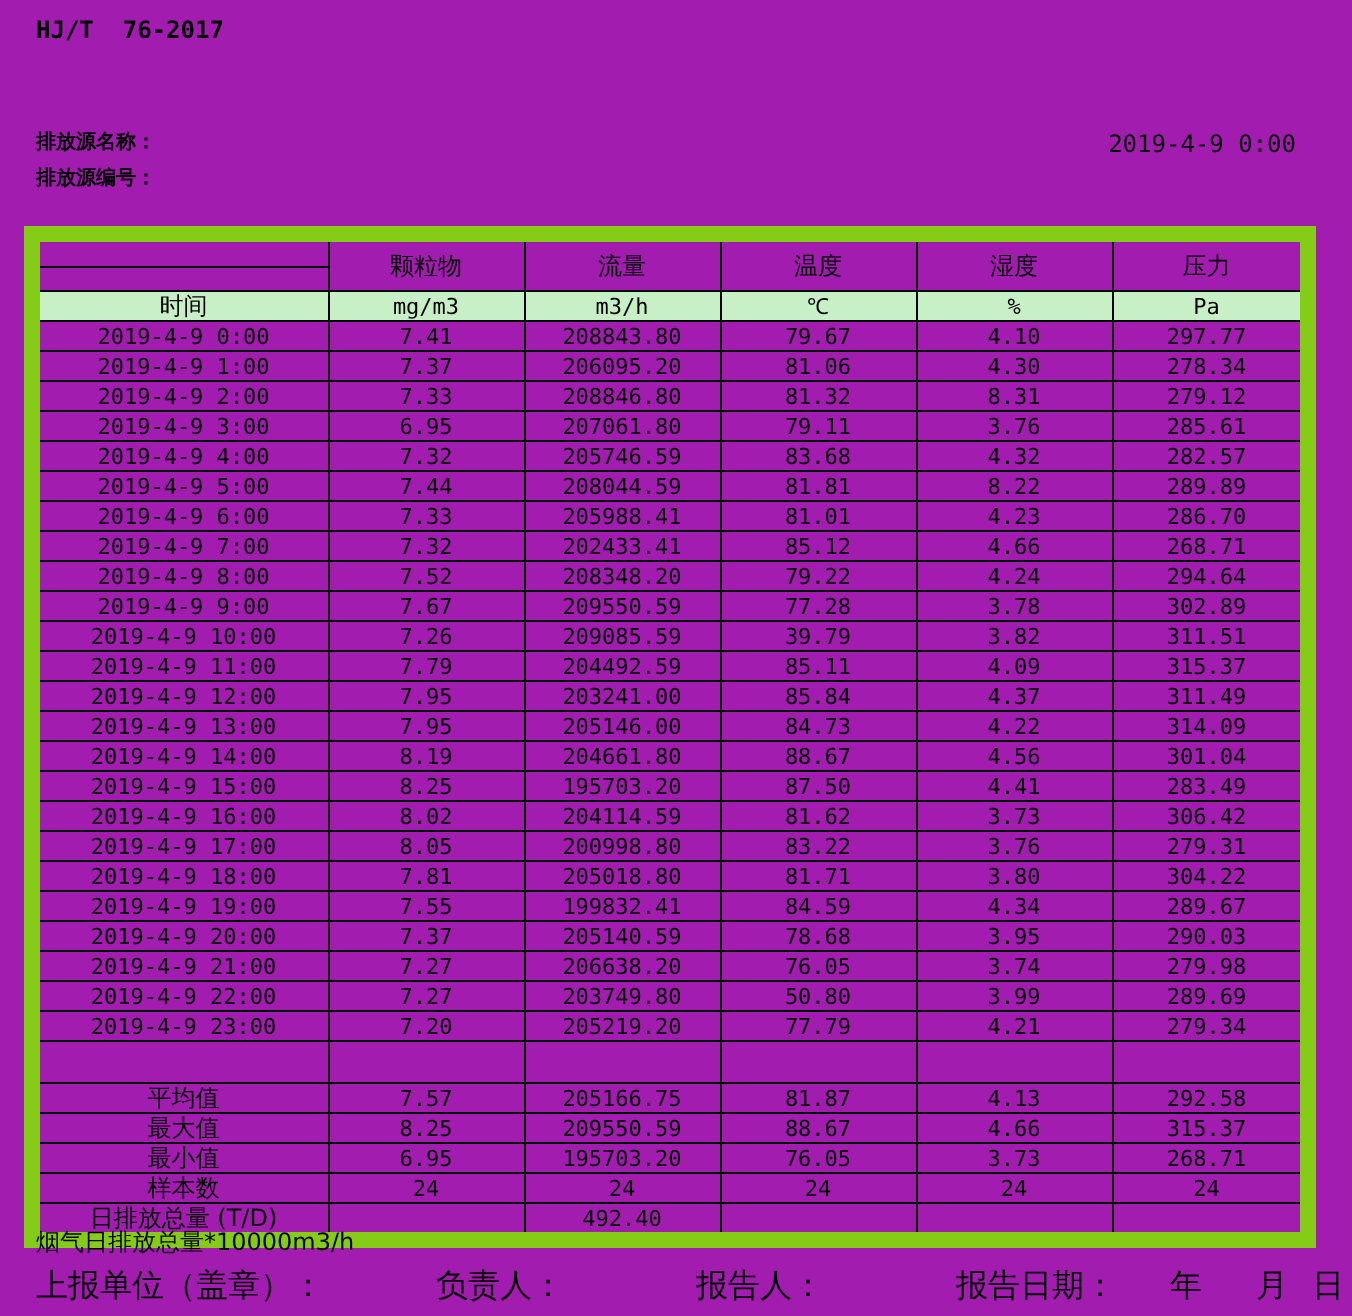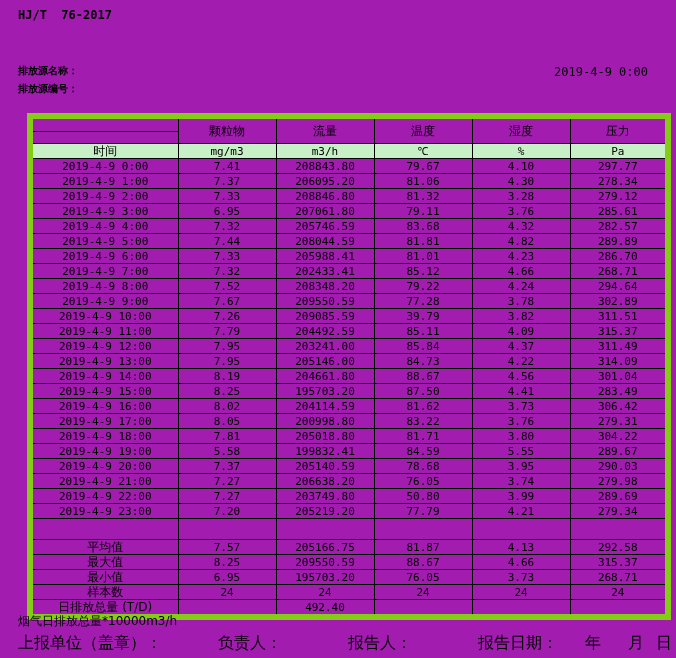--- a/index.html
+++ b/index.html
@@ -18,23 +18,23 @@
   }
   .meta-label { position:absolute; left:18px; font-size:10px; font-weight:bold; }
   .src-name { top:64px; }
   .src-code { top:82px; }
   .report-date {
     position:absolute; right:28px; top:65px;
     font-family:"DejaVu Sans Mono", monospace; font-size:12px; white-space:pre;
   }
 
   table.report-table {
-    position:absolute; left:27px; top:113px;
+    position:absolute; left:12px; top:113px;
     border-collapse:collapse; table-layout:fixed; width:638px;
-    border:6px solid #84cc16;
+    border:8px solid #84cc16;
   }
   .report-table td, .report-table th {
     border:1px solid #000; padding:0; margin:0;
     text-align:center; vertical-align:middle;
     font-family:"DejaVu Sans Mono", monospace; font-size:11px;
     font-weight:normal; line-height:13px; height:13px;
     overflow:hidden; white-space:nowrap;
   }
   .report-table .cn { font-family:"DejaVu Sans", sans-serif; font-size:12px; }
   .report-table thead .h1 td, .report-table thead .h1 th { height:12px; }
@@ -110,21 +110,21 @@
           <td>206095.20</td>
           <td>81.06</td>
           <td>4.30</td>
           <td>278.34</td>
         </tr>
         <tr>
           <td class="">2019-4-9 2:00</td>
           <td>7.33</td>
           <td>208846.80</td>
           <td>81.32</td>
-          <td>3.28</td>
+          <td>8.31</td>
           <td>279.12</td>
         </tr>
         <tr>
           <td class="">2019-4-9 3:00</td>
           <td>6.95</td>
           <td>207061.80</td>
           <td>79.11</td>
           <td>3.76</td>
           <td>285.61</td>
         </tr>
@@ -134,21 +134,21 @@
           <td>205746.59</td>
           <td>83.68</td>
           <td>4.32</td>
           <td>282.57</td>
         </tr>
         <tr>
           <td class="">2019-4-9 5:00</td>
           <td>7.44</td>
           <td>208044.59</td>
           <td>81.81</td>
-          <td>4.82</td>
+          <td>8.22</td>
           <td>289.89</td>
         </tr>
         <tr>
           <td class="">2019-4-9 6:00</td>
           <td>7.33</td>
           <td>205988.41</td>
           <td>81.01</td>
           <td>4.23</td>
           <td>286.70</td>
         </tr>
@@ -243,24 +243,24 @@
         <tr>
           <td class="">2019-4-9 18:00</td>
           <td>7.81</td>
           <td>205018.80</td>
           <td>81.71</td>
           <td>3.80</td>
           <td>304.22</td>
         </tr>
         <tr>
           <td class="">2019-4-9 19:00</td>
-          <td>5.58</td>
+          <td>7.55</td>
           <td>199832.41</td>
           <td>84.59</td>
-          <td>5.55</td>
+          <td>4.34</td>
           <td>289.67</td>
         </tr>
         <tr>
           <td class="">2019-4-9 20:00</td>
           <td>7.37</td>
           <td>205140.59</td>
           <td>78.68</td>
           <td>3.95</td>
           <td>290.03</td>
         </tr>

